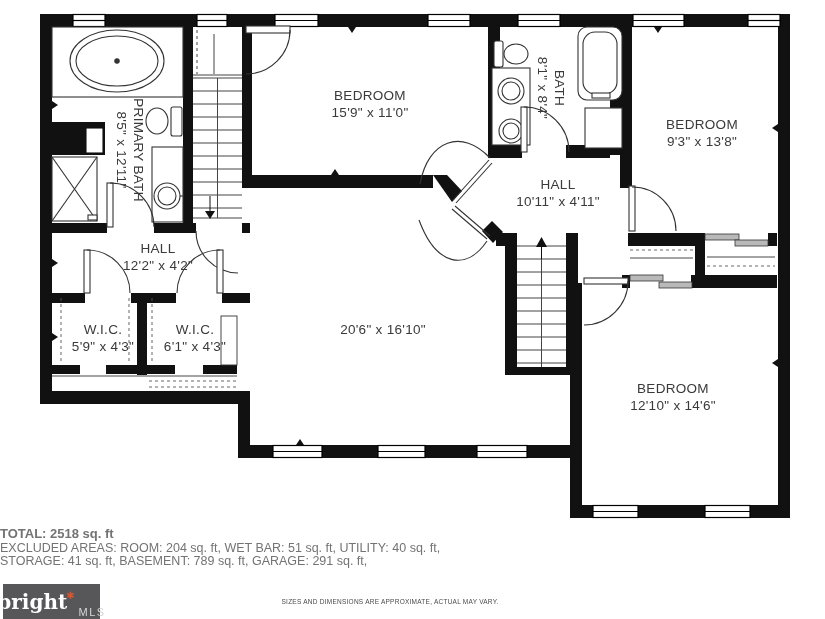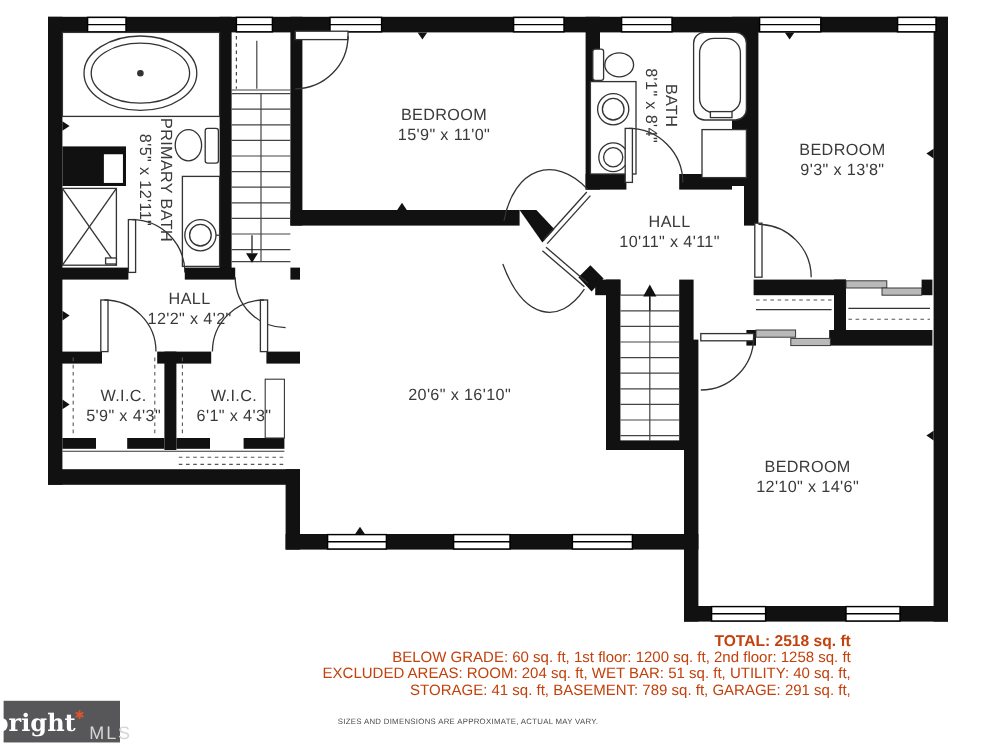--- a/index.html
+++ b/index.html
@@ -9,35 +9,35 @@
   }
   #plan-svg { position:absolute; left:0; top:0; }
   .lbl {
     position:absolute; transform:translate(-50%,-50%);
     text-align:center; color:#3a3a3a; font-size:13.5px; letter-spacing:.3px;
     white-space:nowrap; line-height:17px;
   }
   .lbl.rot { transform:translate(-50%,-50%) rotate(90deg); }
   .lbl span { display:block; }
   .summary {
-    position:absolute; left:0; top:527px; width:709px; text-align:right;
-    color:#c2410c; font-size:12.5px; line-height:13.6px;
+    position:absolute; left:0; top:527px; width:709px; text-align:left;
+    color:#737373; font-size:12.5px; line-height:13.6px;
   }
   .summary .total { font-weight:bold; font-size:13px; margin-bottom:1px; }
   .disclaimer {
     position:absolute; top:598px; left:0; width:780px; text-align:center;
     font-size:6.5px; color:#4a4a4a; letter-spacing:.25px;
   }
   .logo {
     position:absolute; left:3px; top:584px; width:97px; height:35px;
     background:#57575a; display:flex; align-items:center; justify-content:center;
   }
   .logo .brand { font-family:"DejaVu Serif", serif; font-weight:bold; color:#ffffff; font-size:20px; line-height:20px; }
   .logo .star { color:#d9552e; font-size:10px; margin-left:-1px; margin-top:-12px; }
-  .logo .mls { color:#d6d6d6; font-size:15px; letter-spacing:1.5px; margin-left:4px; margin-top:20px; }
+  .logo .mls { color:#d6d6d6; font-size:11px; letter-spacing:1.5px; margin-left:4px; margin-top:20px; }
 </style>
 </head>
 <body>
 
 <div id="stage">
 
   <svg id="plan-svg" width="825" height="619" viewBox="0 0 825 619">
 
     <g fill="#111">
       <rect x="40" y="14" width="750" height="13"></rect>
@@ -305,21 +305,20 @@
     <span>20'6" x 16'10"</span>
   </div>
 
   <div class="lbl" style="left:673px; top:397px">
     <span>BEDROOM</span>
     <span>12'10" x 14'6"</span>
   </div>
 
   <div class="summary">
     <div class="total">TOTAL: 2518 sq. ft</div>
-    <div>BELOW GRADE: 60 sq. ft, 1st floor: 1200 sq. ft, 2nd floor: 1258 sq. ft</div>
     <div>EXCLUDED AREAS: ROOM: 204 sq. ft, WET BAR: 51 sq. ft, UTILITY: 40 sq. ft,</div>
     <div>STORAGE: 41 sq. ft, BASEMENT: 789 sq. ft, GARAGE: 291 sq. ft,</div>
   </div>
 
   <div class="disclaimer">SIZES AND DIMENSIONS ARE APPROXIMATE, ACTUAL MAY VARY.</div>
 
   <div class="logo">
     <span class="brand">bright</span>
     <span class="star">✱</span>
     <span class="mls">MLS</span>

